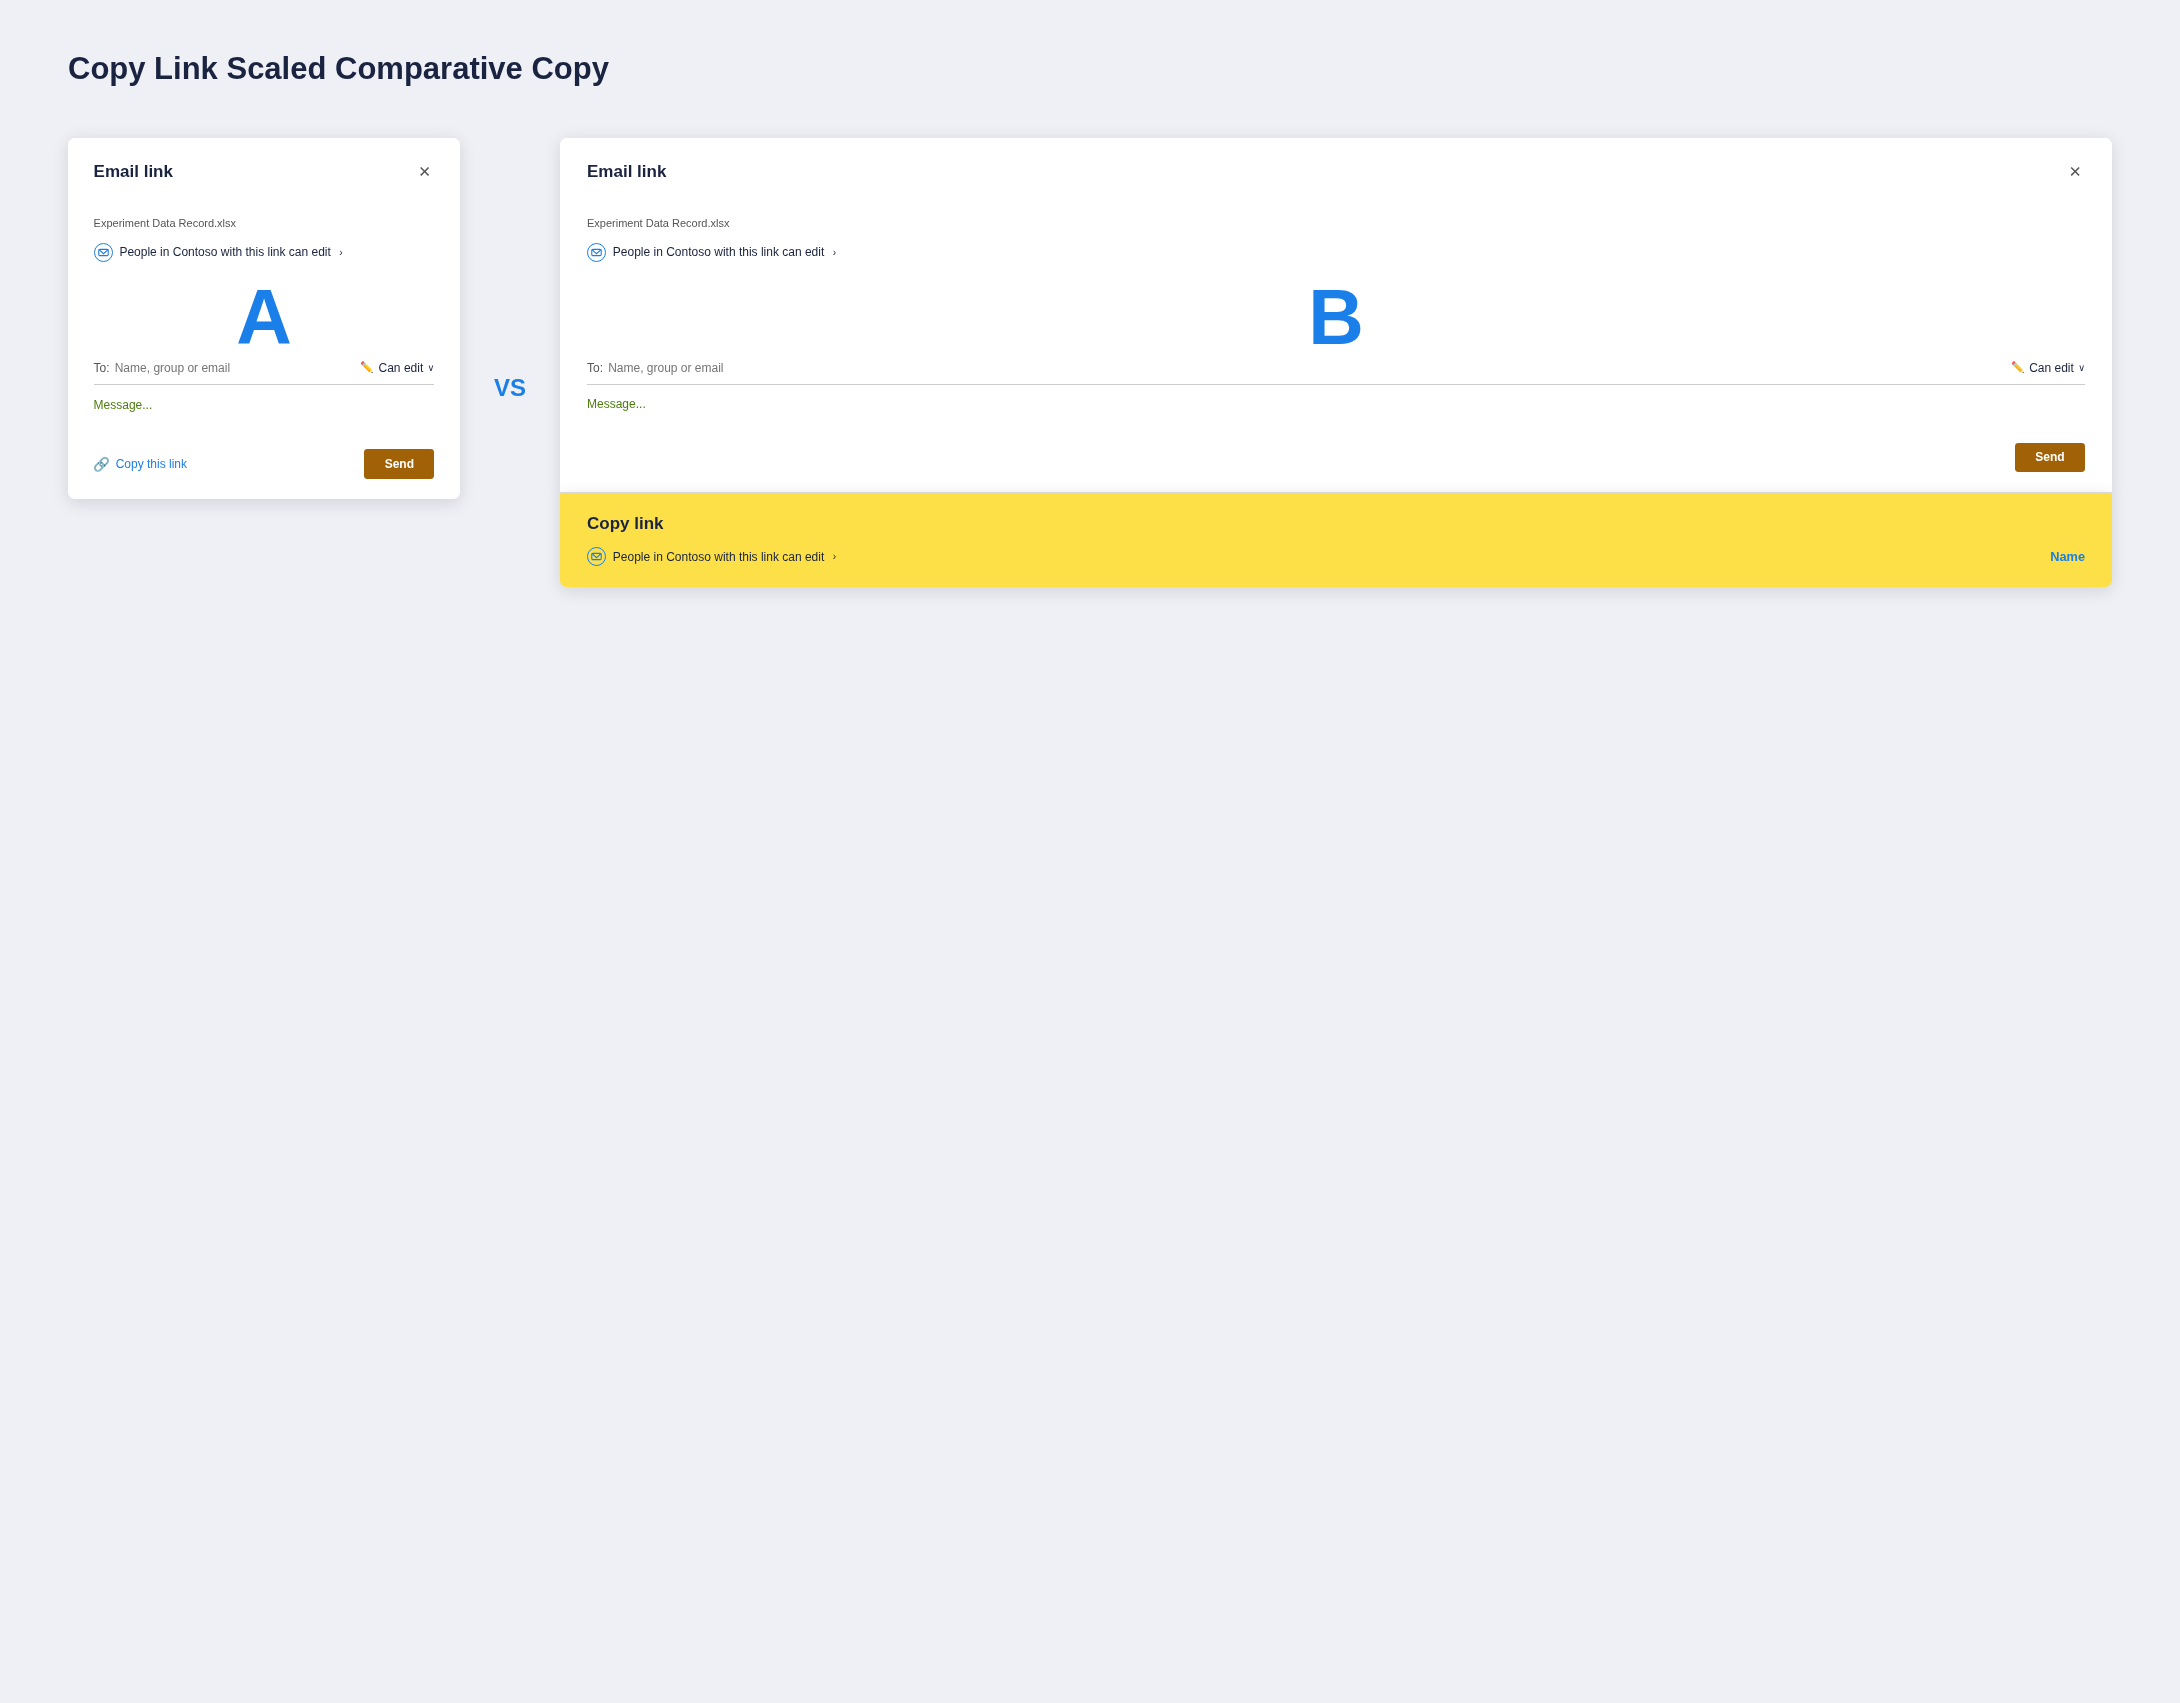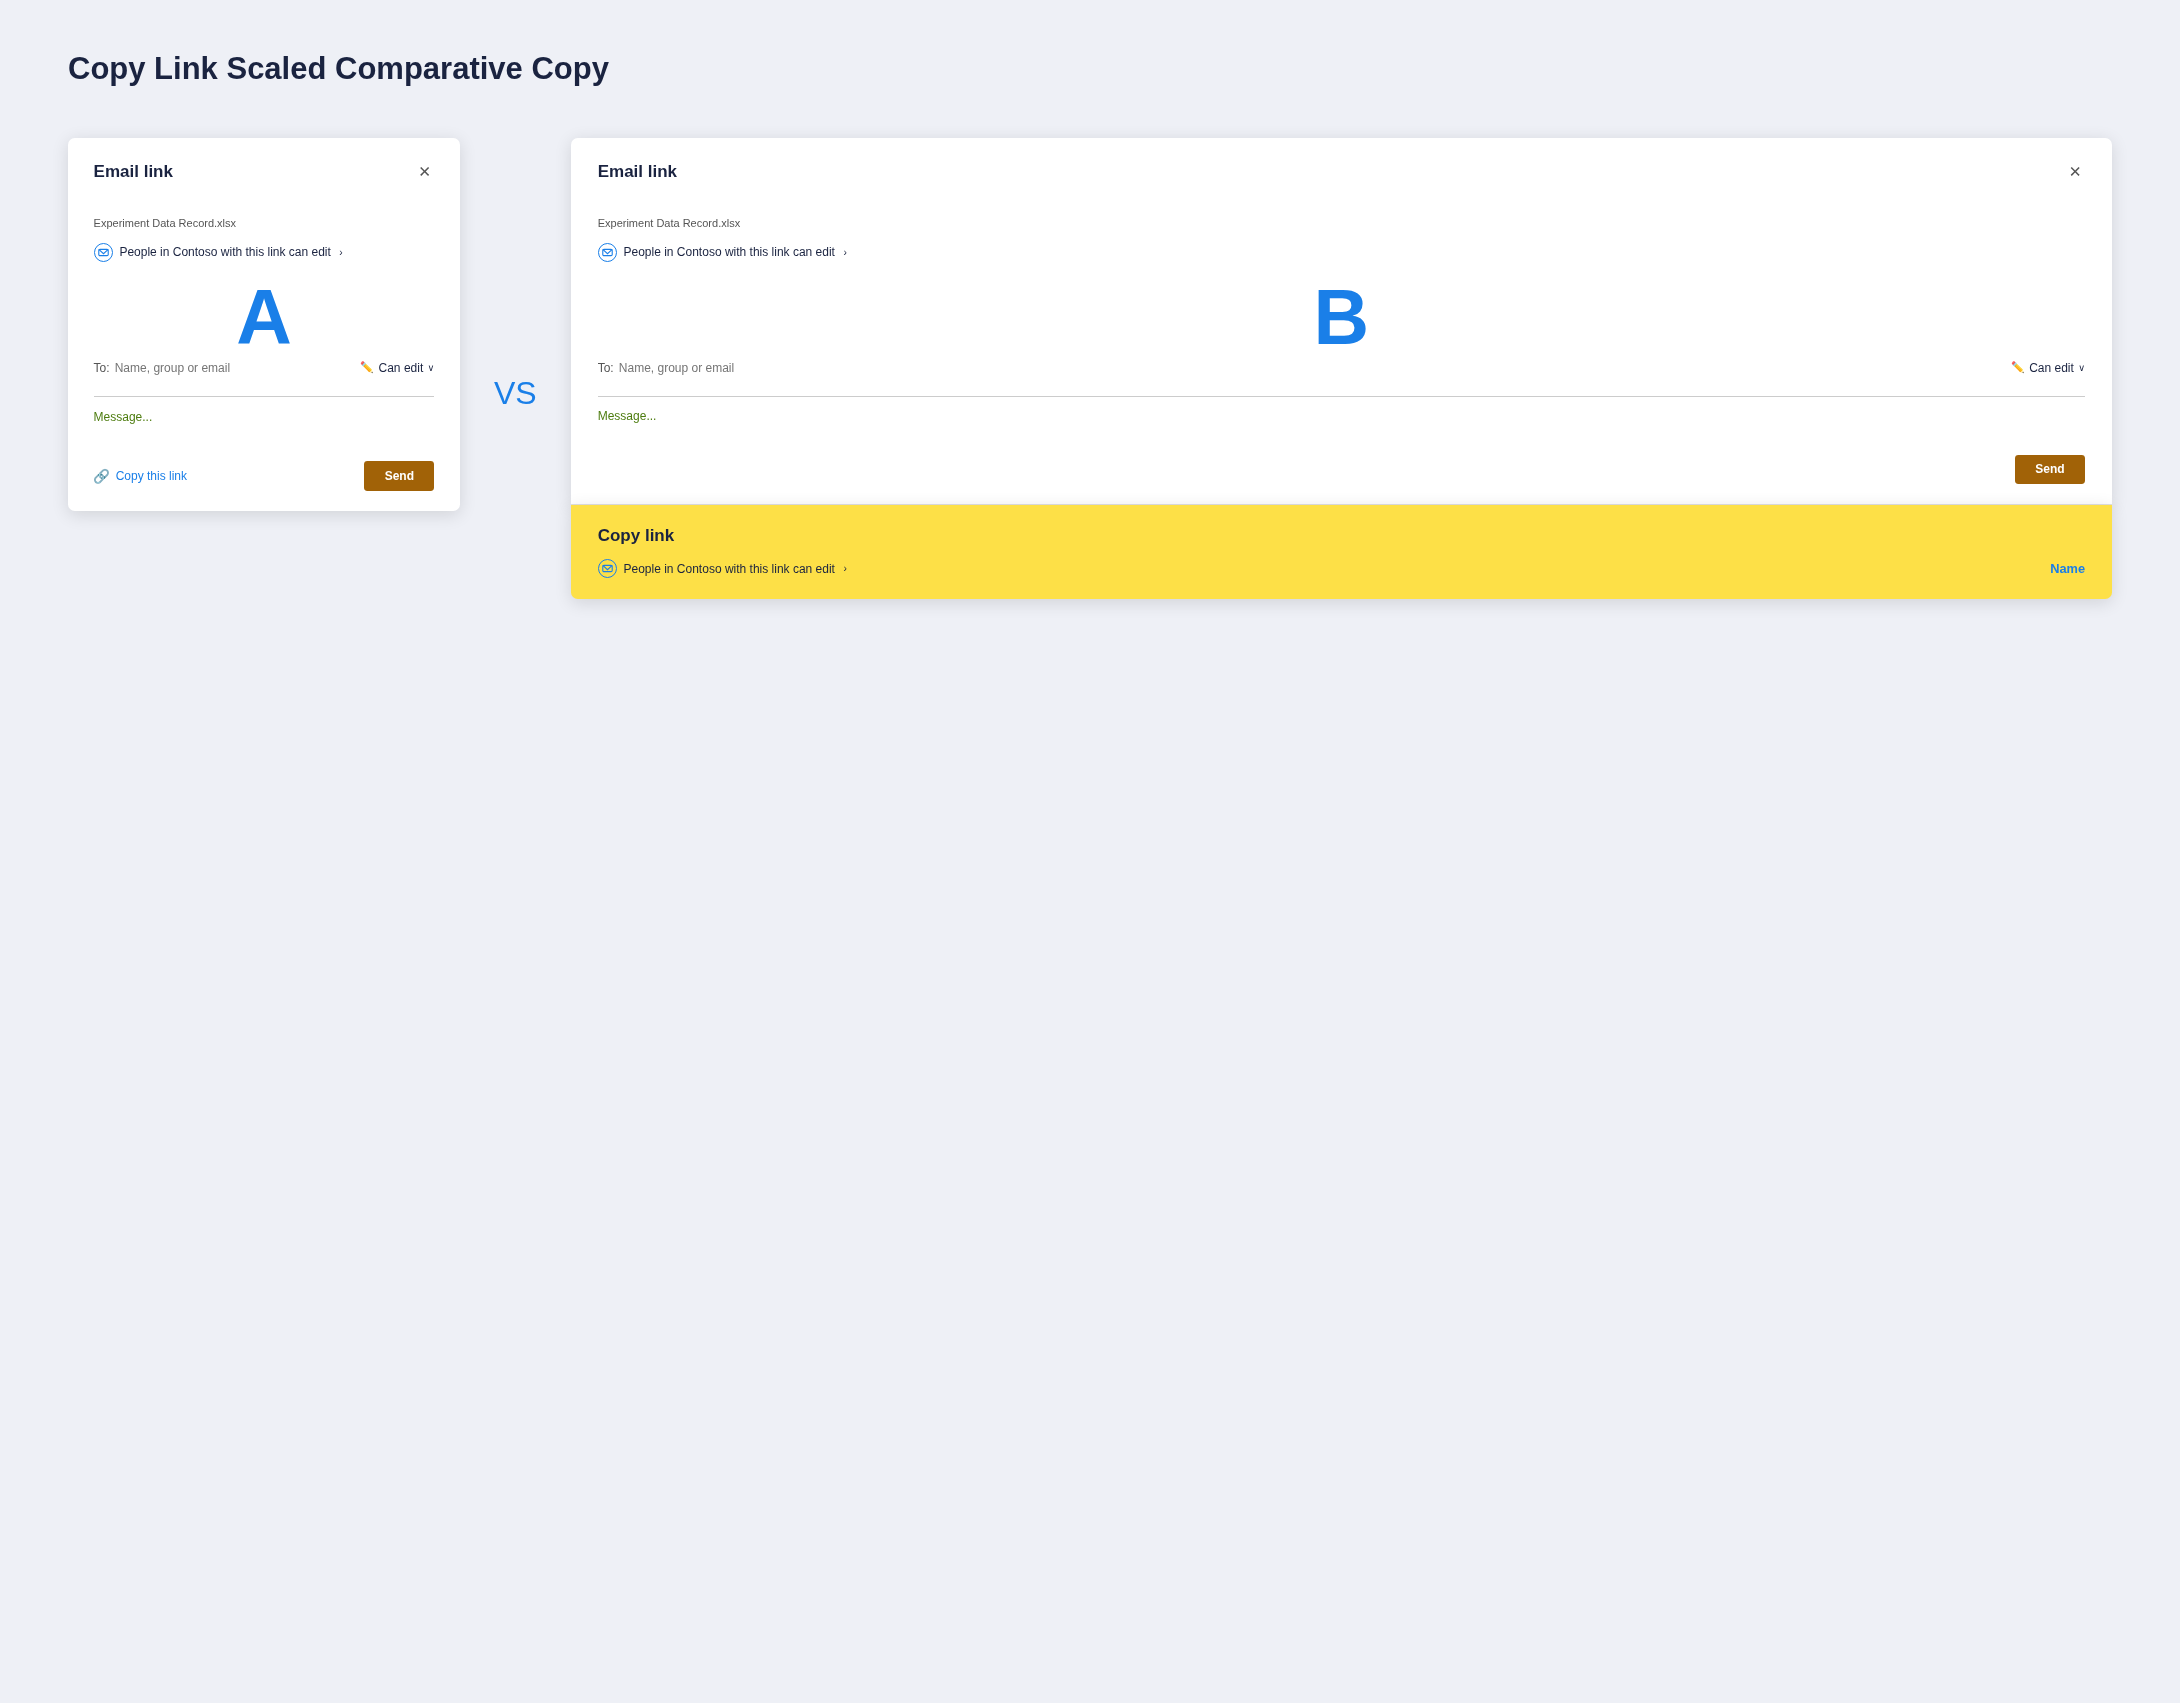--- a/index.html
+++ b/index.html
@@ -19,22 +19,22 @@
     }
 
     .comparison-area {
       display: flex;
       align-items: flex-start;
       gap: 34px;
       border-radius: 18px;
     }
 
     .vs-label {
-      font-size: 32px;
-      font-weight: 400;
+      font-size: 24px;
+      font-weight: 700;
       color: #1a7fe8;
       align-self: center;
       flex-shrink: 0;
       margin-top: 51px;
     }
 
     
     .card {
       background: #ffffff;
       border-radius: 6.8px;
@@ -107,21 +107,21 @@
     .chevron-right {
       font-size: 10.2px;
       color: #1a2340;
       margin-left: 1.7px;
     }
 
     .to-row {
       display: flex;
       align-items: center;
       border-bottom: 0.9px solid #ccc;
-      padding-bottom: 21px;
+      padding-bottom: 9px;
       margin-bottom: 13.6px;
     }
 
     .to-label {
       font-size: 12px;
       color: #555;
       margin-right: 5.1px;
       white-space: nowrap;
     }
 

